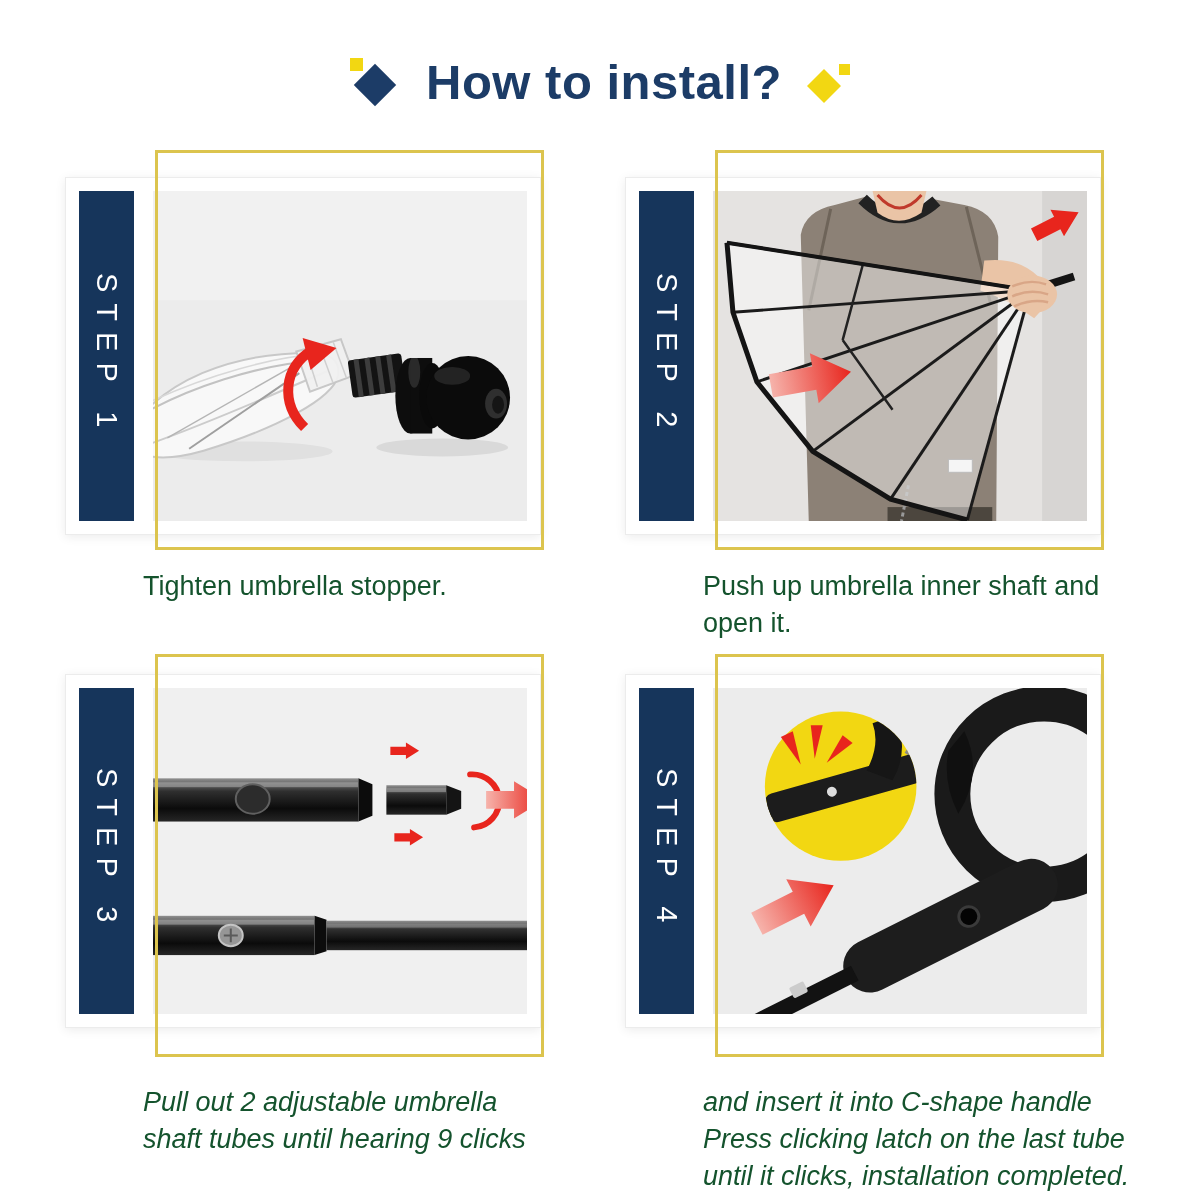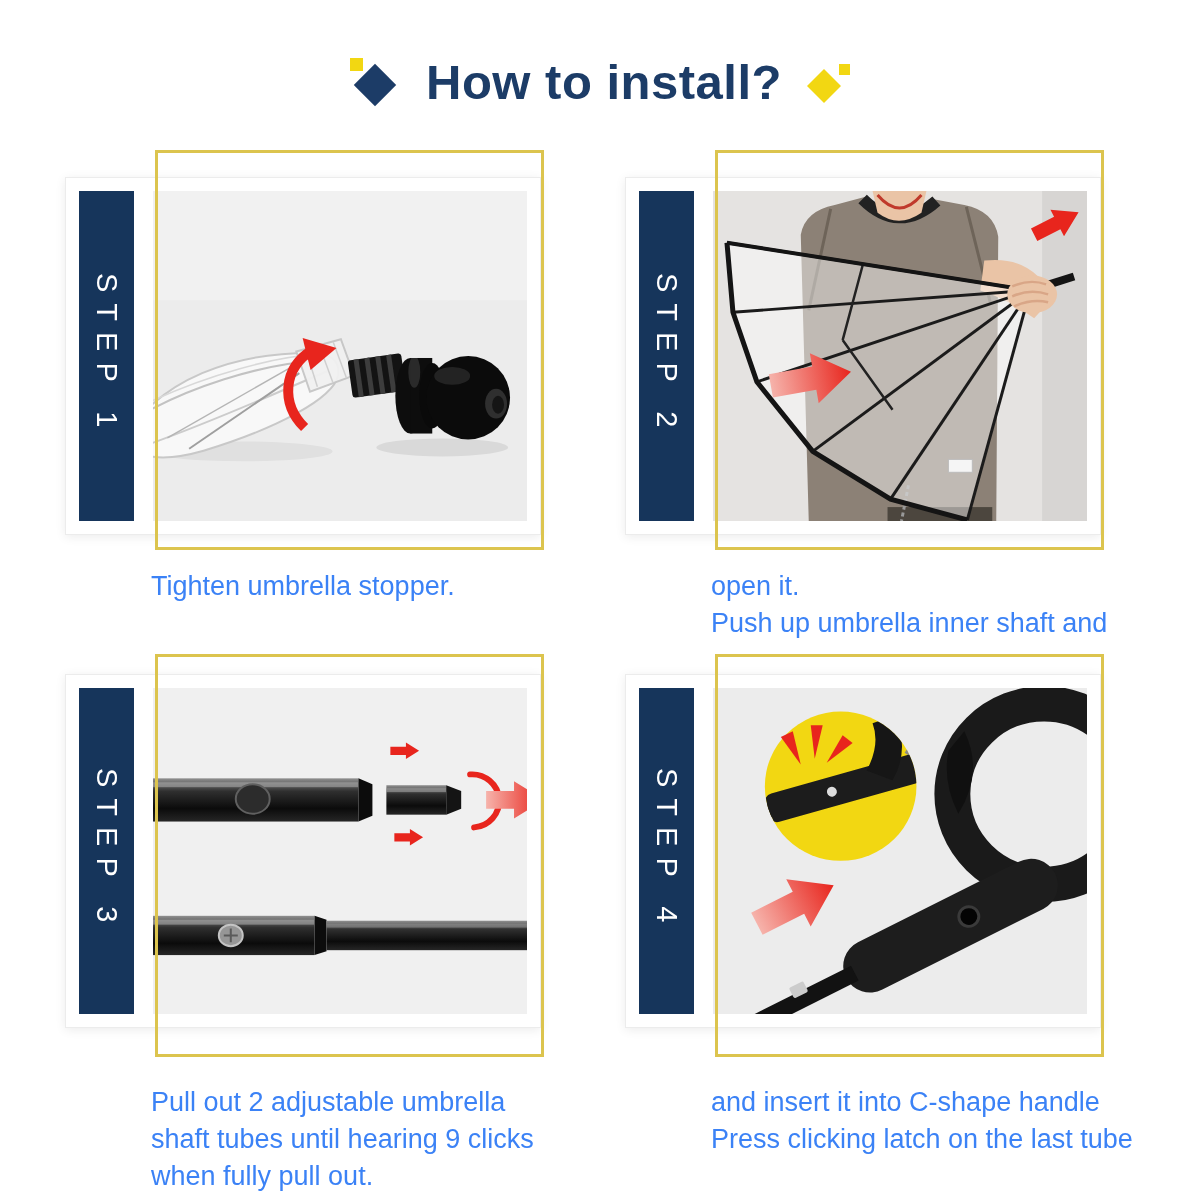--- a/index.html
+++ b/index.html
@@ -63,24 +63,24 @@
   }
   .step-bar span {
     writing-mode:vertical-rl; text-orientation:mixed;
     font-size:29px; font-weight:500; letter-spacing:11px; white-space:nowrap;
   }
 
   .photo { flex:1; background:#ECECEC; position:relative; overflow:hidden; }
   .photo svg { display:block; width:100%; height:100%; }
 
   .caption {
-    position:absolute; left:86px; top:418px; z-index:2;
-    color:#3b82f6; font-size:27px; line-height:37px; white-space:nowrap;
-  }
-  .row2 .caption { top:430px; }
+    position:absolute; left:78px; top:418px; z-index:2;
+    color:#14532d; font-size:27px; line-height:37px; white-space:nowrap;
+  }
+  .row2 .caption { top:430px;font-style:italic; }
 </style>
 </head>
 <body>
 
 <svg width="0" height="0" style="position:absolute" aria-hidden="true">
   <defs>
     <linearGradient id="gTube" x1="0" y1="0" x2="0" y2="1">
       <stop offset="0" stop-color="#909090"></stop>
       <stop offset="0.3" stop-color="#2f2f2f"></stop>
       <stop offset="0.7" stop-color="#0b0b0b"></stop>
@@ -206,22 +206,22 @@
           <polygon points="0,-7 26,-7 26,-15 50,0 26,15 26,7 0,7" fill="#E8251D"></polygon>
         </g>
         <g transform="translate(58,196) rotate(-10) scale(1.7)">
           <polygon points="0,-7 26,-7 26,-15 48,0 26,15 26,7 0,7" fill="url(#gRed)"></polygon>
         </g>
       </svg>
     </div>
   </div>
   <div class="frame"></div>
   <div class="caption">
+    <div>Push up umbrella inner shaft and</div>
     <div>open it.</div>
-    <div>Push up umbrella inner shaft and</div>
   </div>
 </div>
 
 <div class="panel row2" id="panel-3">
   <div class="card">
     <div class="step-bar">
       <span>STEP 3</span>
     </div>
     <div class="photo">
       <svg viewBox="0 0 375 332" preserveAspectRatio="none">
@@ -256,21 +256,20 @@
           <rect x="174" y="237" width="201" height="30" fill="url(#gTube)"></rect>
           <rect x="174" y="240" width="201" height="4" fill="#8e8e8e" opacity="0.6"></rect>
         </g>
       </svg>
     </div>
   </div>
   <div class="frame"></div>
   <div class="caption">
     <div>Pull out 2 adjustable umbrella</div>
     <div>shaft tubes until hearing 9 clicks</div>
-    <div>when fully pull out.</div>
   </div>
 </div>
 
 <div class="panel row2" id="panel-4">
   <div class="card">
     <div class="step-bar">
       <span>STEP 4</span>
     </div>
     <div class="photo">
       <svg viewBox="0 0 375 332" preserveAspectRatio="none">
@@ -307,14 +306,15 @@
         <g transform="translate(44,240) rotate(-27) scale(1.8)">
           <polygon points="0,-7 26,-7 26,-15 48,0 26,15 26,7 0,7" fill="url(#gRed)"></polygon>
         </g>
       </svg>
     </div>
   </div>
   <div class="frame"></div>
   <div class="caption">
     <div>and insert it into C-shape handle</div>
     <div>Press clicking latch on the last tube</div>
+    <div>until it clicks, installation completed.</div>
   </div>
 </div>
 
 </body></html>

